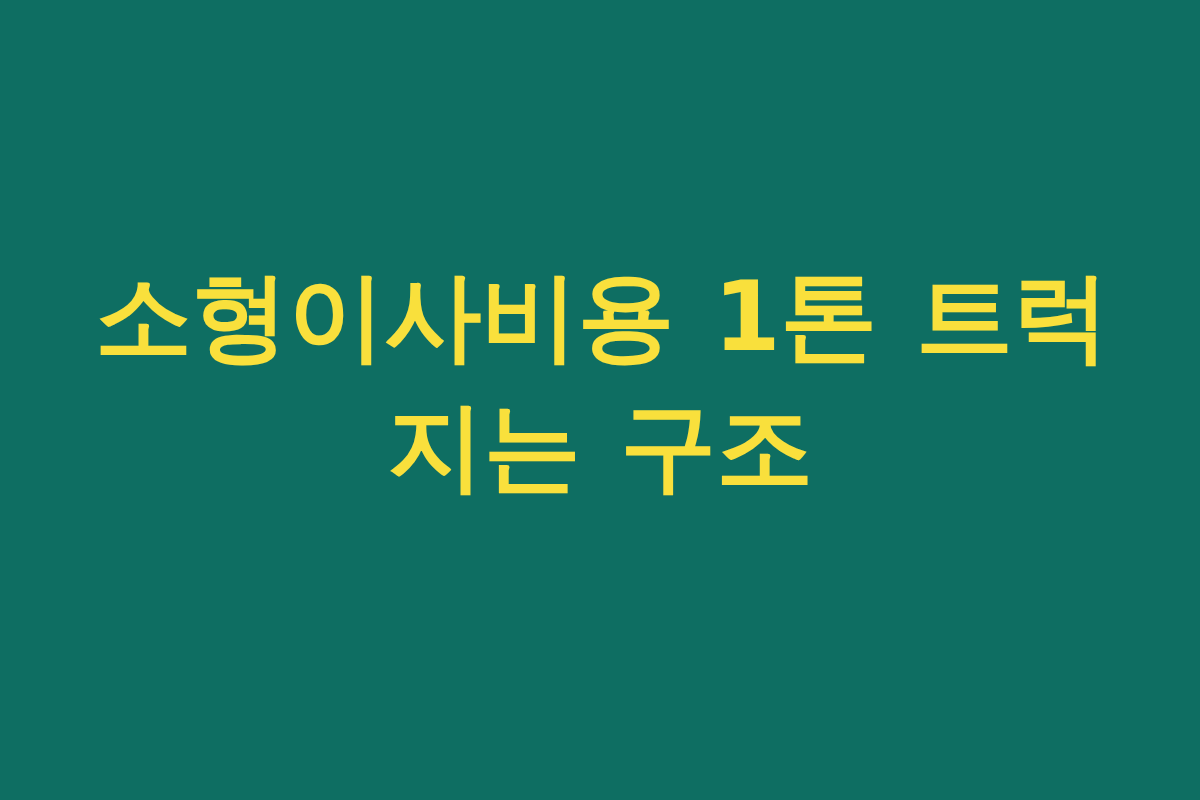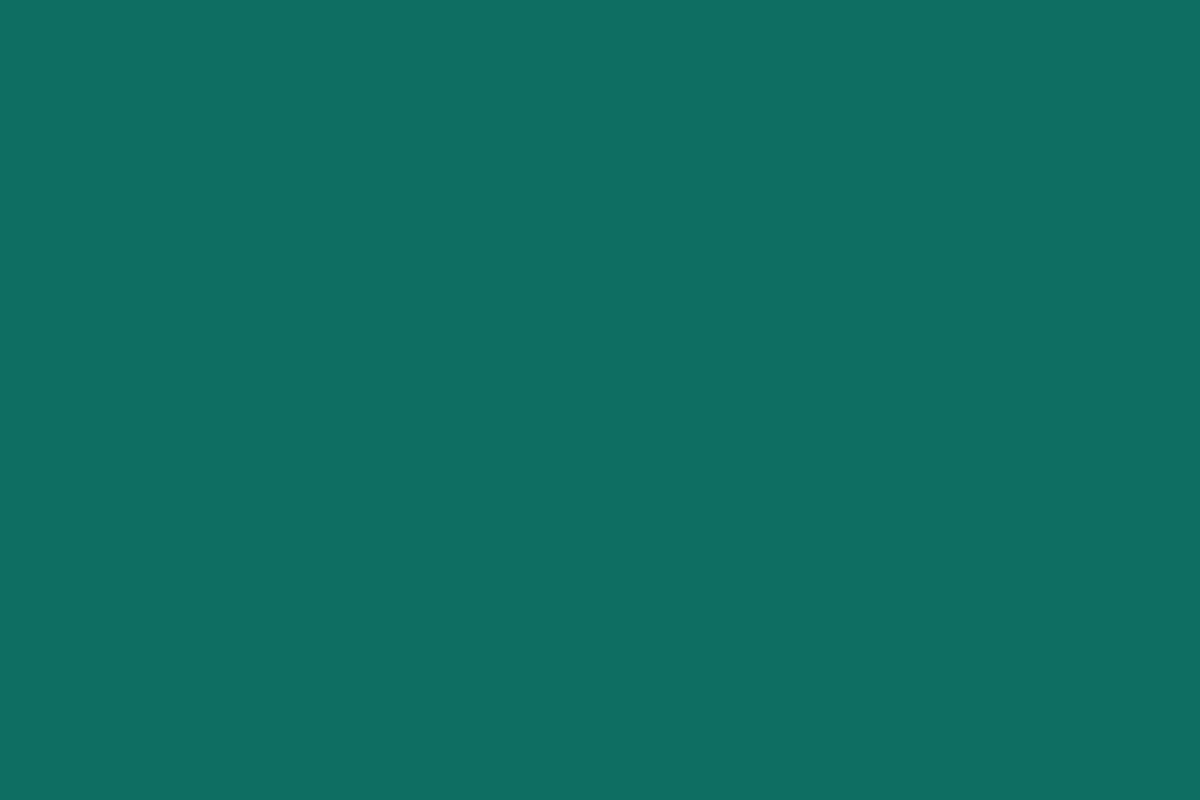--- a/index.html
+++ b/index.html
@@ -51,18 +51,20 @@
     white-space: nowrap;
   }
 </style>
 </head>
 <body>
 
 <div id="banner" style="background: rgb(14, 110, 98);">
 
   <h1 id="headline" style="color: rgb(249, 224, 60);">
 
+    <span class="hl-line">소형이사비용 1톤 트럭</span>
 
 
+    <span class="hl-line">지는 구조</span>
 
   </h1>
 
 </div>
 
 </body></html>

